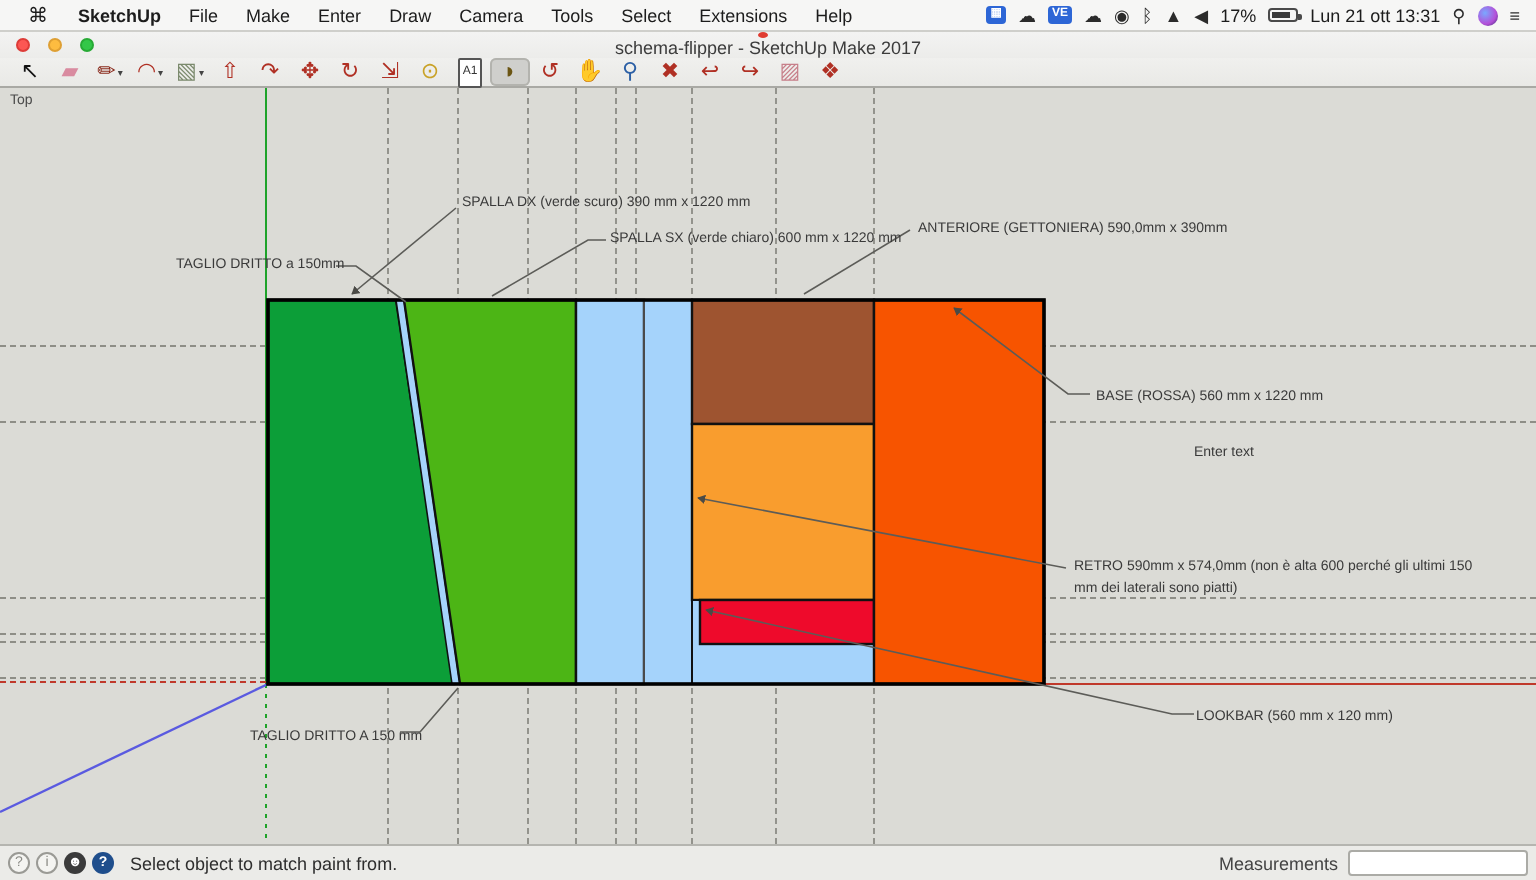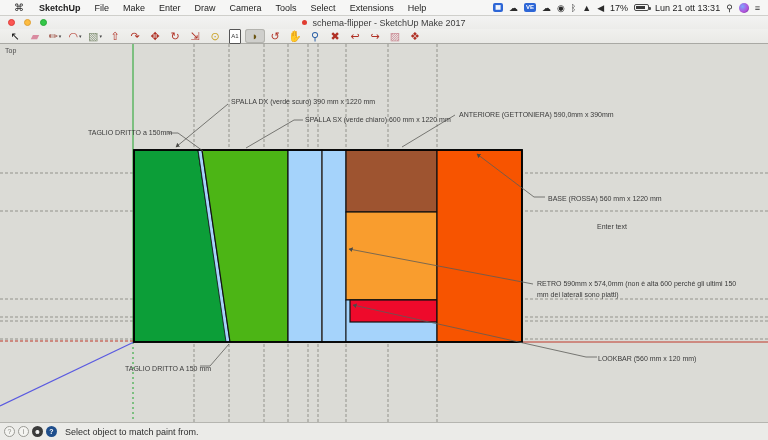--- a/index.html
+++ b/index.html
@@ -23,21 +23,21 @@
     position:relative; }
   .batt::after { content:""; position:absolute; right:-3px; top:1.5px; width:2px;
     height:3px; background:#4a4a4a; border-radius:0 1px 1px 0; }
   .batt .fill { position:absolute; left:1px; top:1px; bottom:1px; background:#3a3a3a; }
   .siri { width:10px; height:10px; border-radius:50%;
     background:radial-gradient(circle at 35% 35%, #7aa8ff, #b44fd8 60%, #2b2b6e); }
 
   
   .titlebar { position:absolute; left:0; top:16px; width:768px; height:13px;
     background:linear-gradient(#f3f3f2,#ececea); display:flex; align-items:center;
-    justify-content:center; font-size:9px; color:#3c3c3c; z-index:39; }
+    justify-content:center; font-size:9px; color:#3c3c3c; z-index:39;flex-direction:column; }
   .lights { position:absolute; left:8px; top:3px; display:flex; gap:9px; }
   .light { width:7px; height:7px; border-radius:50%; }
   .light.red { background:#fc5753; border:0.5px solid #dd3c38; }
   .light.yellow { background:#fdbc40; border:0.5px solid #de9f33; }
   .light.green { background:#33c748; border:0.5px solid #27aa35; }
   .doc-dot { width:5px; height:5px; border-radius:50%; background:#e03c31;
     display:inline-block; margin-right:5px; }
 
   
   .toolbar { position:absolute; left:0; top:29px; width:768px; height:15px;
@@ -261,13 +261,17 @@
 </div>
 
 <div class="statusbar">
   <div style="display:flex;">
       <span class="sicon outline">?</span>
       <span class="sicon outline">i</span>
       <span class="sicon dark">☻</span>
       <span class="sicon blue">?</span>
     </div>
   <span class="hint">Select object to match paint from.</span>
+  <div class="meas">
+    <label>Measurements</label>
+    <input type="text" value="" style="">
+  </div>
 </div>
 
 </body></html>

